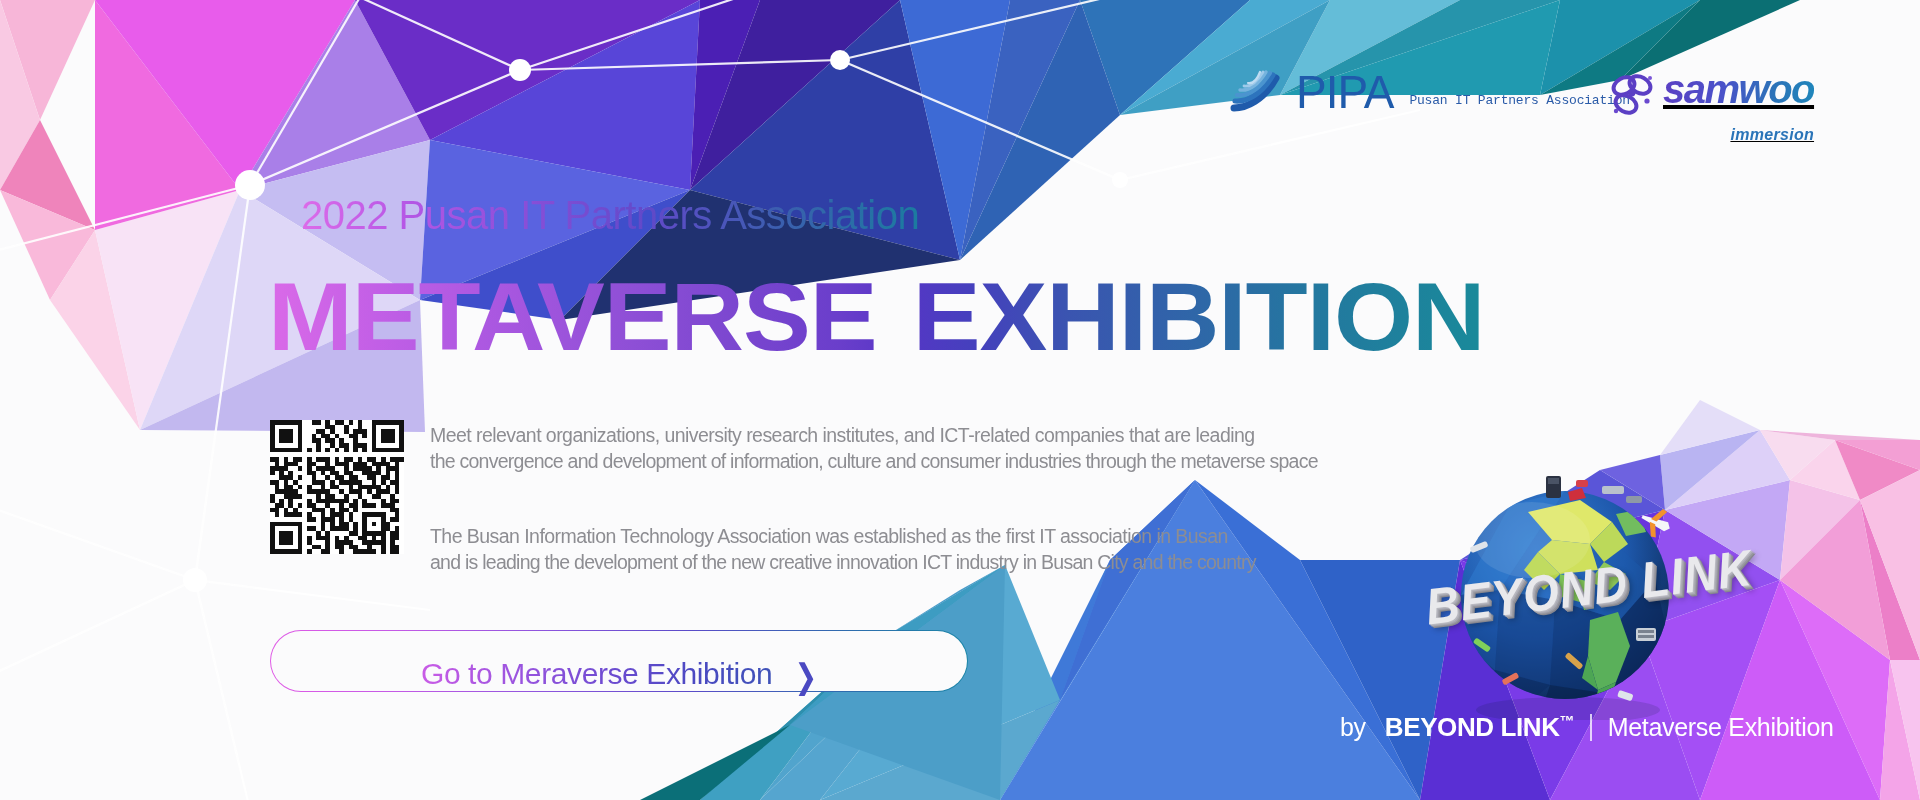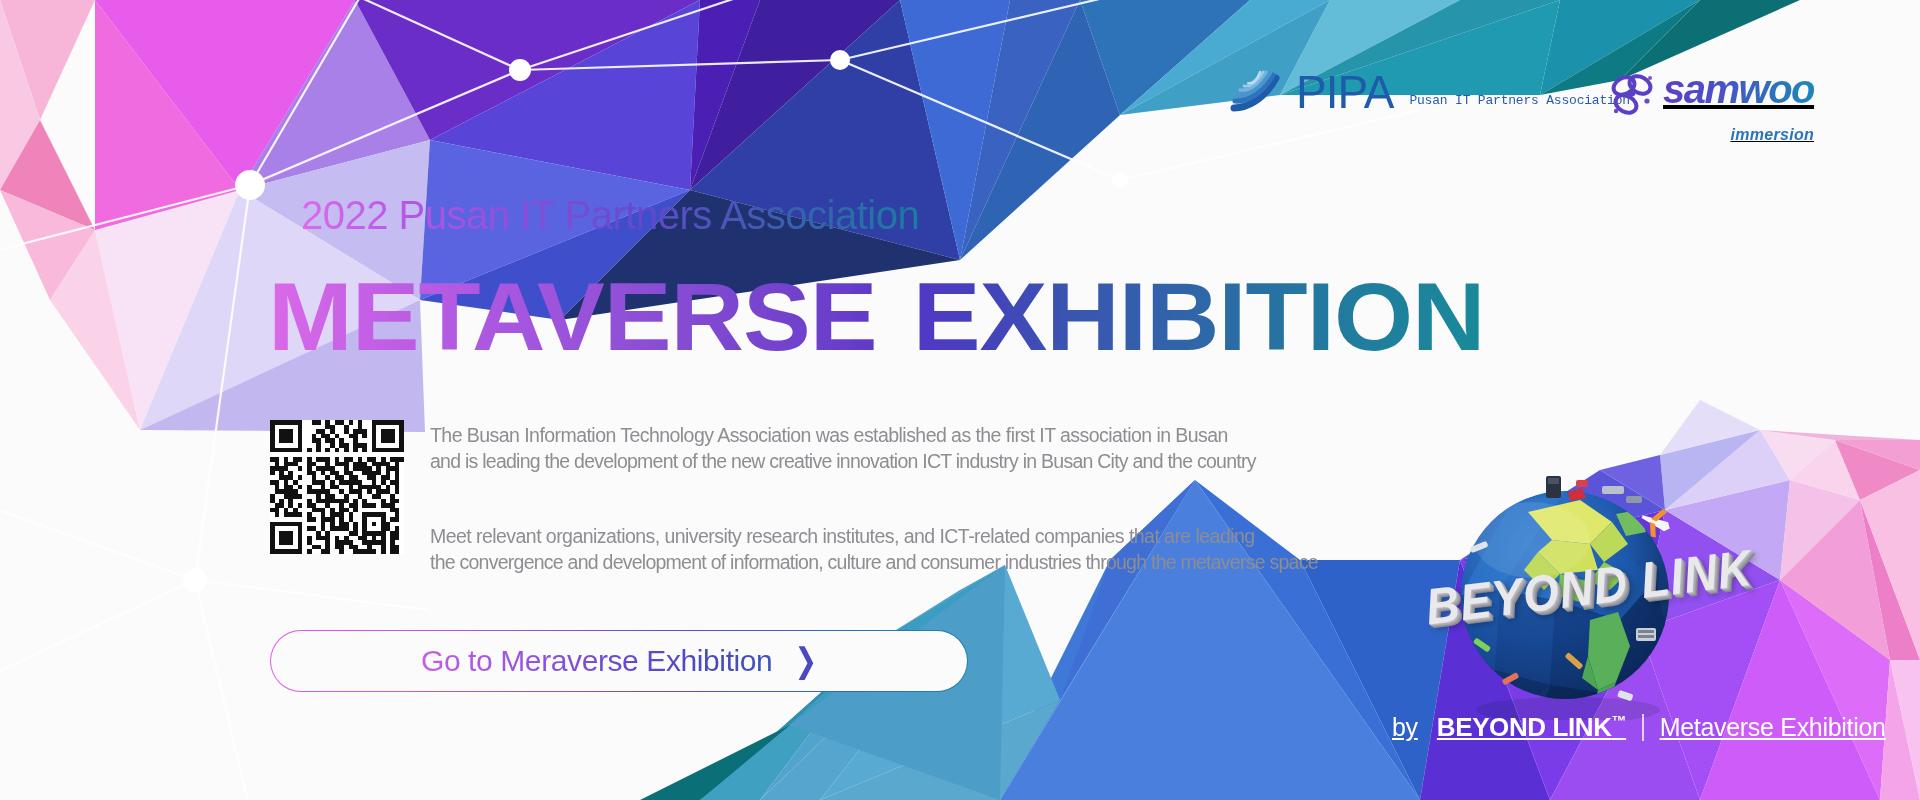--- a/index.html
+++ b/index.html
@@ -118,46 +118,45 @@
     white-space:nowrap;
   }
   .copy-para + .copy-para { margin-top:49px; }
   .copy-para .line2 { display:block; letter-spacing:-0.75px; }
 
   
   .cta {
     position:absolute; left:270px; top:630px;
     width:698px; height:62px;
     border-radius:34px;
-    display:flex; align-items:center; justify-content:center;
+    display:flex; align-items:flex-end; justify-content:center;
     background:
       linear-gradient(#fbfbfc,#fbfbfc) padding-box,
       linear-gradient(90deg,#e05ae6 0%,#c45ae6 18%,#8b54dd 40%,#5b4cc9 60%,#2f6bae 82%,#1b86a8 100%) border-box;
     border:1.6px solid transparent;
     cursor:pointer;
   }
   .cta-label {
     font-size:30px; letter-spacing:-0.4px; white-space:nowrap;
     background:linear-gradient(90deg,#c95ce6 0%,#9a54df 28%,#6b4bd0 55%,#4b49c2 78%,#3f52b8 100%);
     -webkit-background-clip:text; background-clip:text; color:transparent;
     font-family:"Liberation Sans", sans-serif;
   }
   .cta-chevron {
     font-size:27px; margin-left:22px; color:#4b49c2; line-height:1;
     transform:scaleY(1.25);
   }
 
   
   .credit {
-    position:absolute; left:1392px; top:712px;
+    position:absolute; left:1340px; top:712px;
     z-index:7; display:flex; align-items:center; gap:0;
     white-space:nowrap;
     font-family:"Liberation Sans", sans-serif;
     color:#ffffff;
-    text-decoration:underline;
   }
   .credit-by { font-size:25px; font-weight:400; letter-spacing:-0.3px; }
   .credit-brand { font-size:26px; font-weight:700; letter-spacing:-0.4px; margin-left:19px; }
   .credit-tm { font-size:15px; font-weight:700; vertical-align:super; }
   .credit-divider {
     display:inline-block; width:1.5px; height:27px;
     background:rgba(255,255,255,0.75); margin:0 16px;
   }
   .credit-tag { font-size:25px; font-weight:400; letter-spacing:-0.3px; }
 
@@ -623,26 +622,26 @@
           <rect x="15" y="28" width="1" height="1"></rect>
             <rect x="19" y="28" width="2" height="1"></rect>
           <rect x="22" y="28" width="1" height="1"></rect>
             <rect x="26" y="28" width="2" height="1"></rect>
         </g>
       </svg>
     </div>
 
     <div class="copy-block">
       <p class="copy-para">
+        <span>Meet relevant organizations, university research institutes, and ICT-related companies that are leading</span>
+        <span class="line2">the convergence and development of information, culture and consumer industries through the metaverse space</span>
+      </p>
+      <p class="copy-para">
         <span>The Busan Information Technology Association was established as the first IT association in Busan</span>
         <span class="line2">and is leading the development of the new creative innovation ICT industry in Busan City and the country</span>
-      </p>
-      <p class="copy-para">
-        <span>Meet relevant organizations, university research institutes, and ICT-related companies that are leading</span>
-        <span class="line2">the convergence and development of information, culture and consumer industries through the metaverse space</span>
       </p>
     </div>
 
     <div class="cta">
       <span class="cta-label">Go to Meraverse Exhibition</span>
       <span class="cta-chevron">❯</span>
     </div>
   </div>
 
   <div class="credit">

